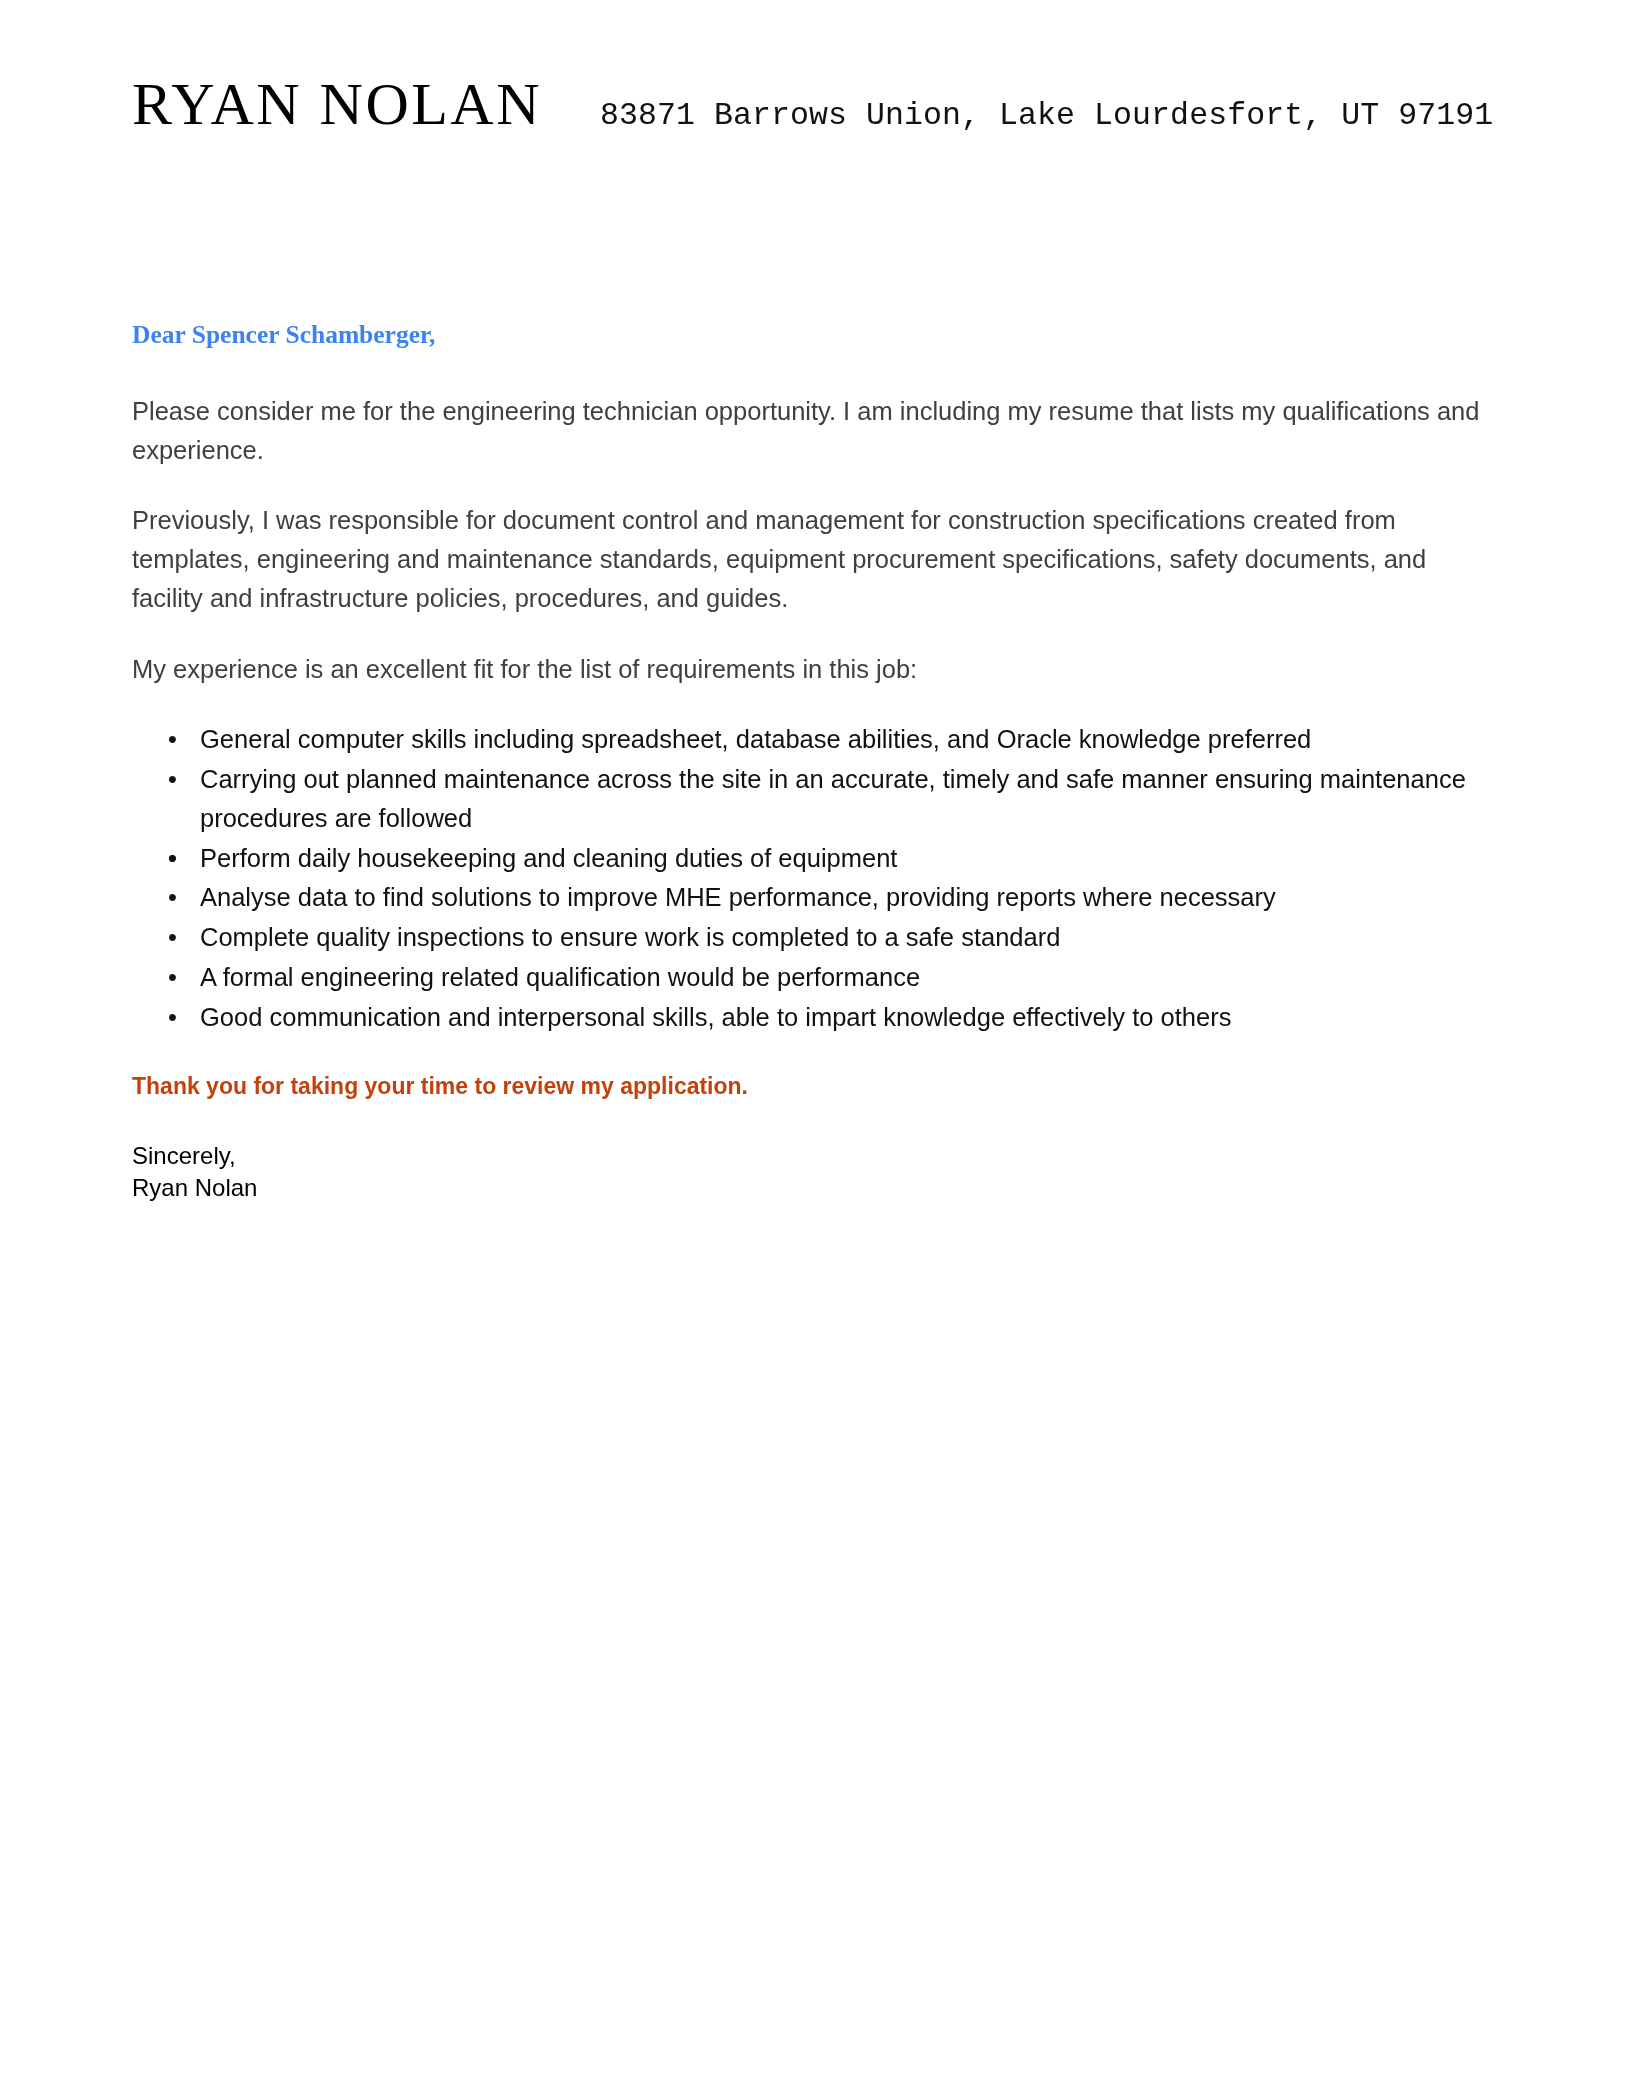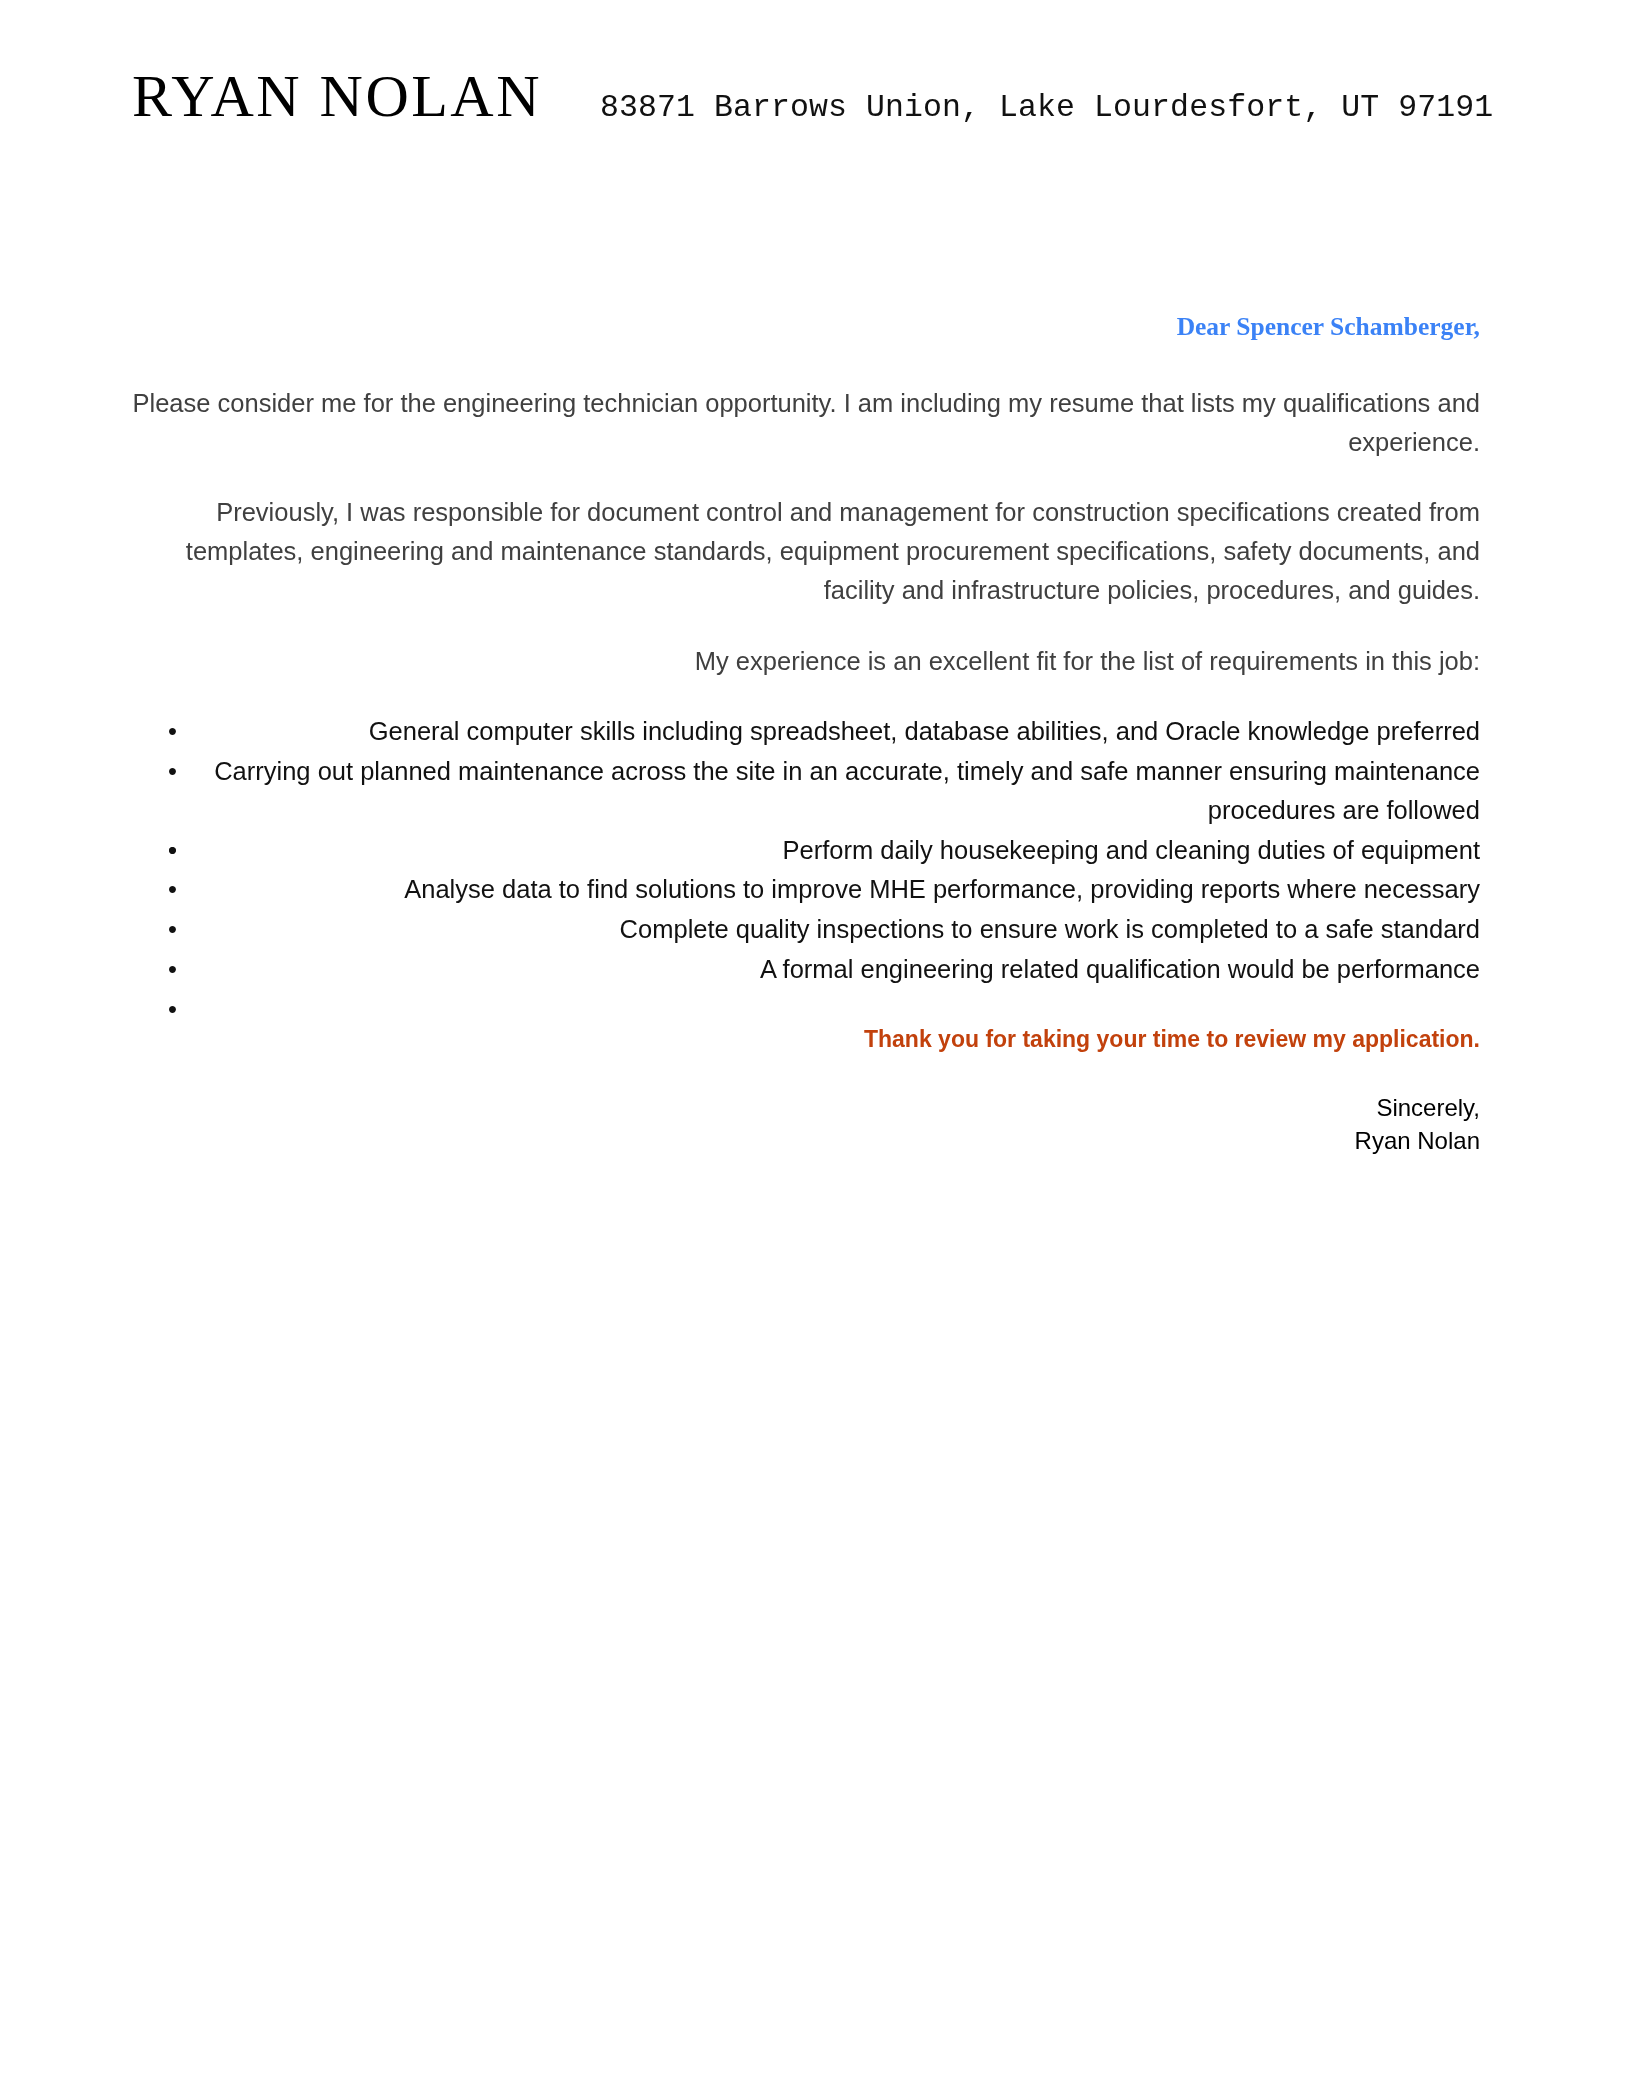--- a/index.html
+++ b/index.html
@@ -10,25 +10,24 @@
   }
   body {
     font-family: "Liberation Sans", sans-serif;
     color: #000000;
     -webkit-font-smoothing: antialiased;
   }
   .page {
     position: relative;
     width: 1632px;
     height: 1477px;
-    margin: 4px auto;
+    margin: 12px auto;
     background: #ffffff;
     box-sizing: border-box;
     overflow: hidden;
-    text-align: right;
   }
 
   
   .letter-header {
     position: absolute;
     left: 132px;
     top: 62px;
     right: 132px;
     display: flex;
     align-items: baseline;
@@ -163,20 +162,21 @@
       <li>
         <span class="bullet">•</span>
         <span>Complete quality inspections to ensure work is completed to a safe standard</span>
       </li>
       <li>
         <span class="bullet">•</span>
         <span>A formal engineering related qualification would be performance</span>
       </li>
       <li>
         <span class="bullet">•</span>
+        <span>Good communication and interpersonal skills, able to impart knowledge effectively to others</span>
       </li>
     </ul>
 
     <p class="closing-thanks">Thank you for taking your time to review my application.</p>
 
     <div class="signoff">
       <span class="signoff-line">Sincerely,</span>
       <span class="signoff-line">Ryan Nolan</span>
     </div>
 

